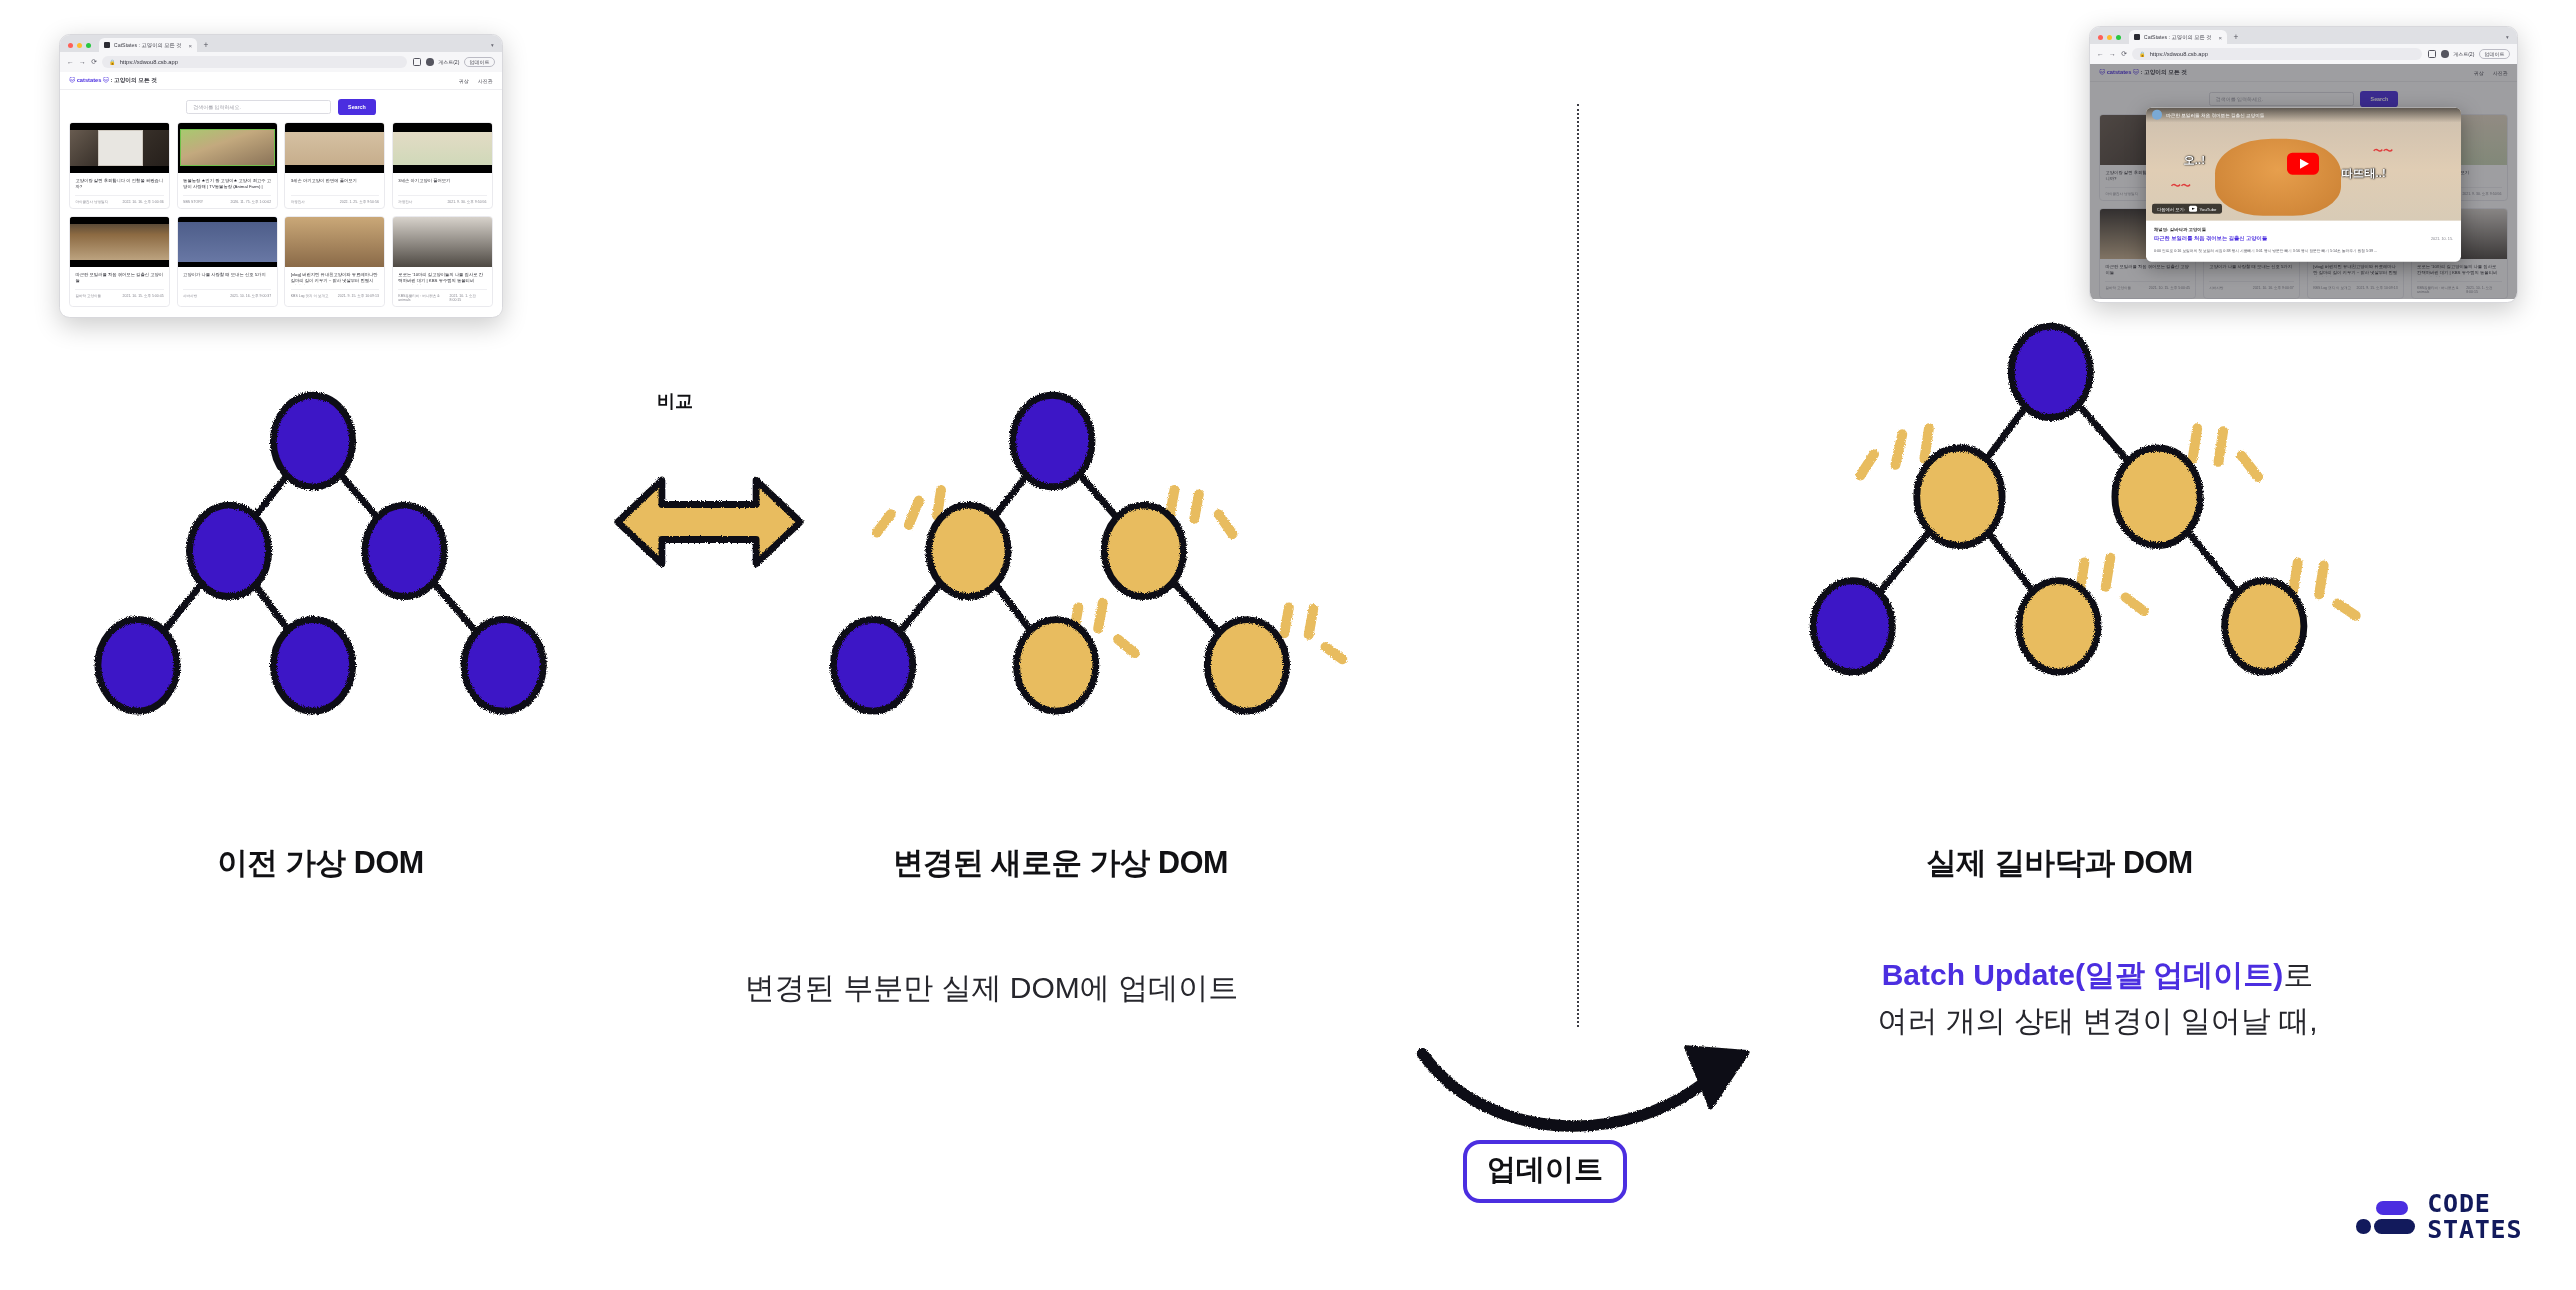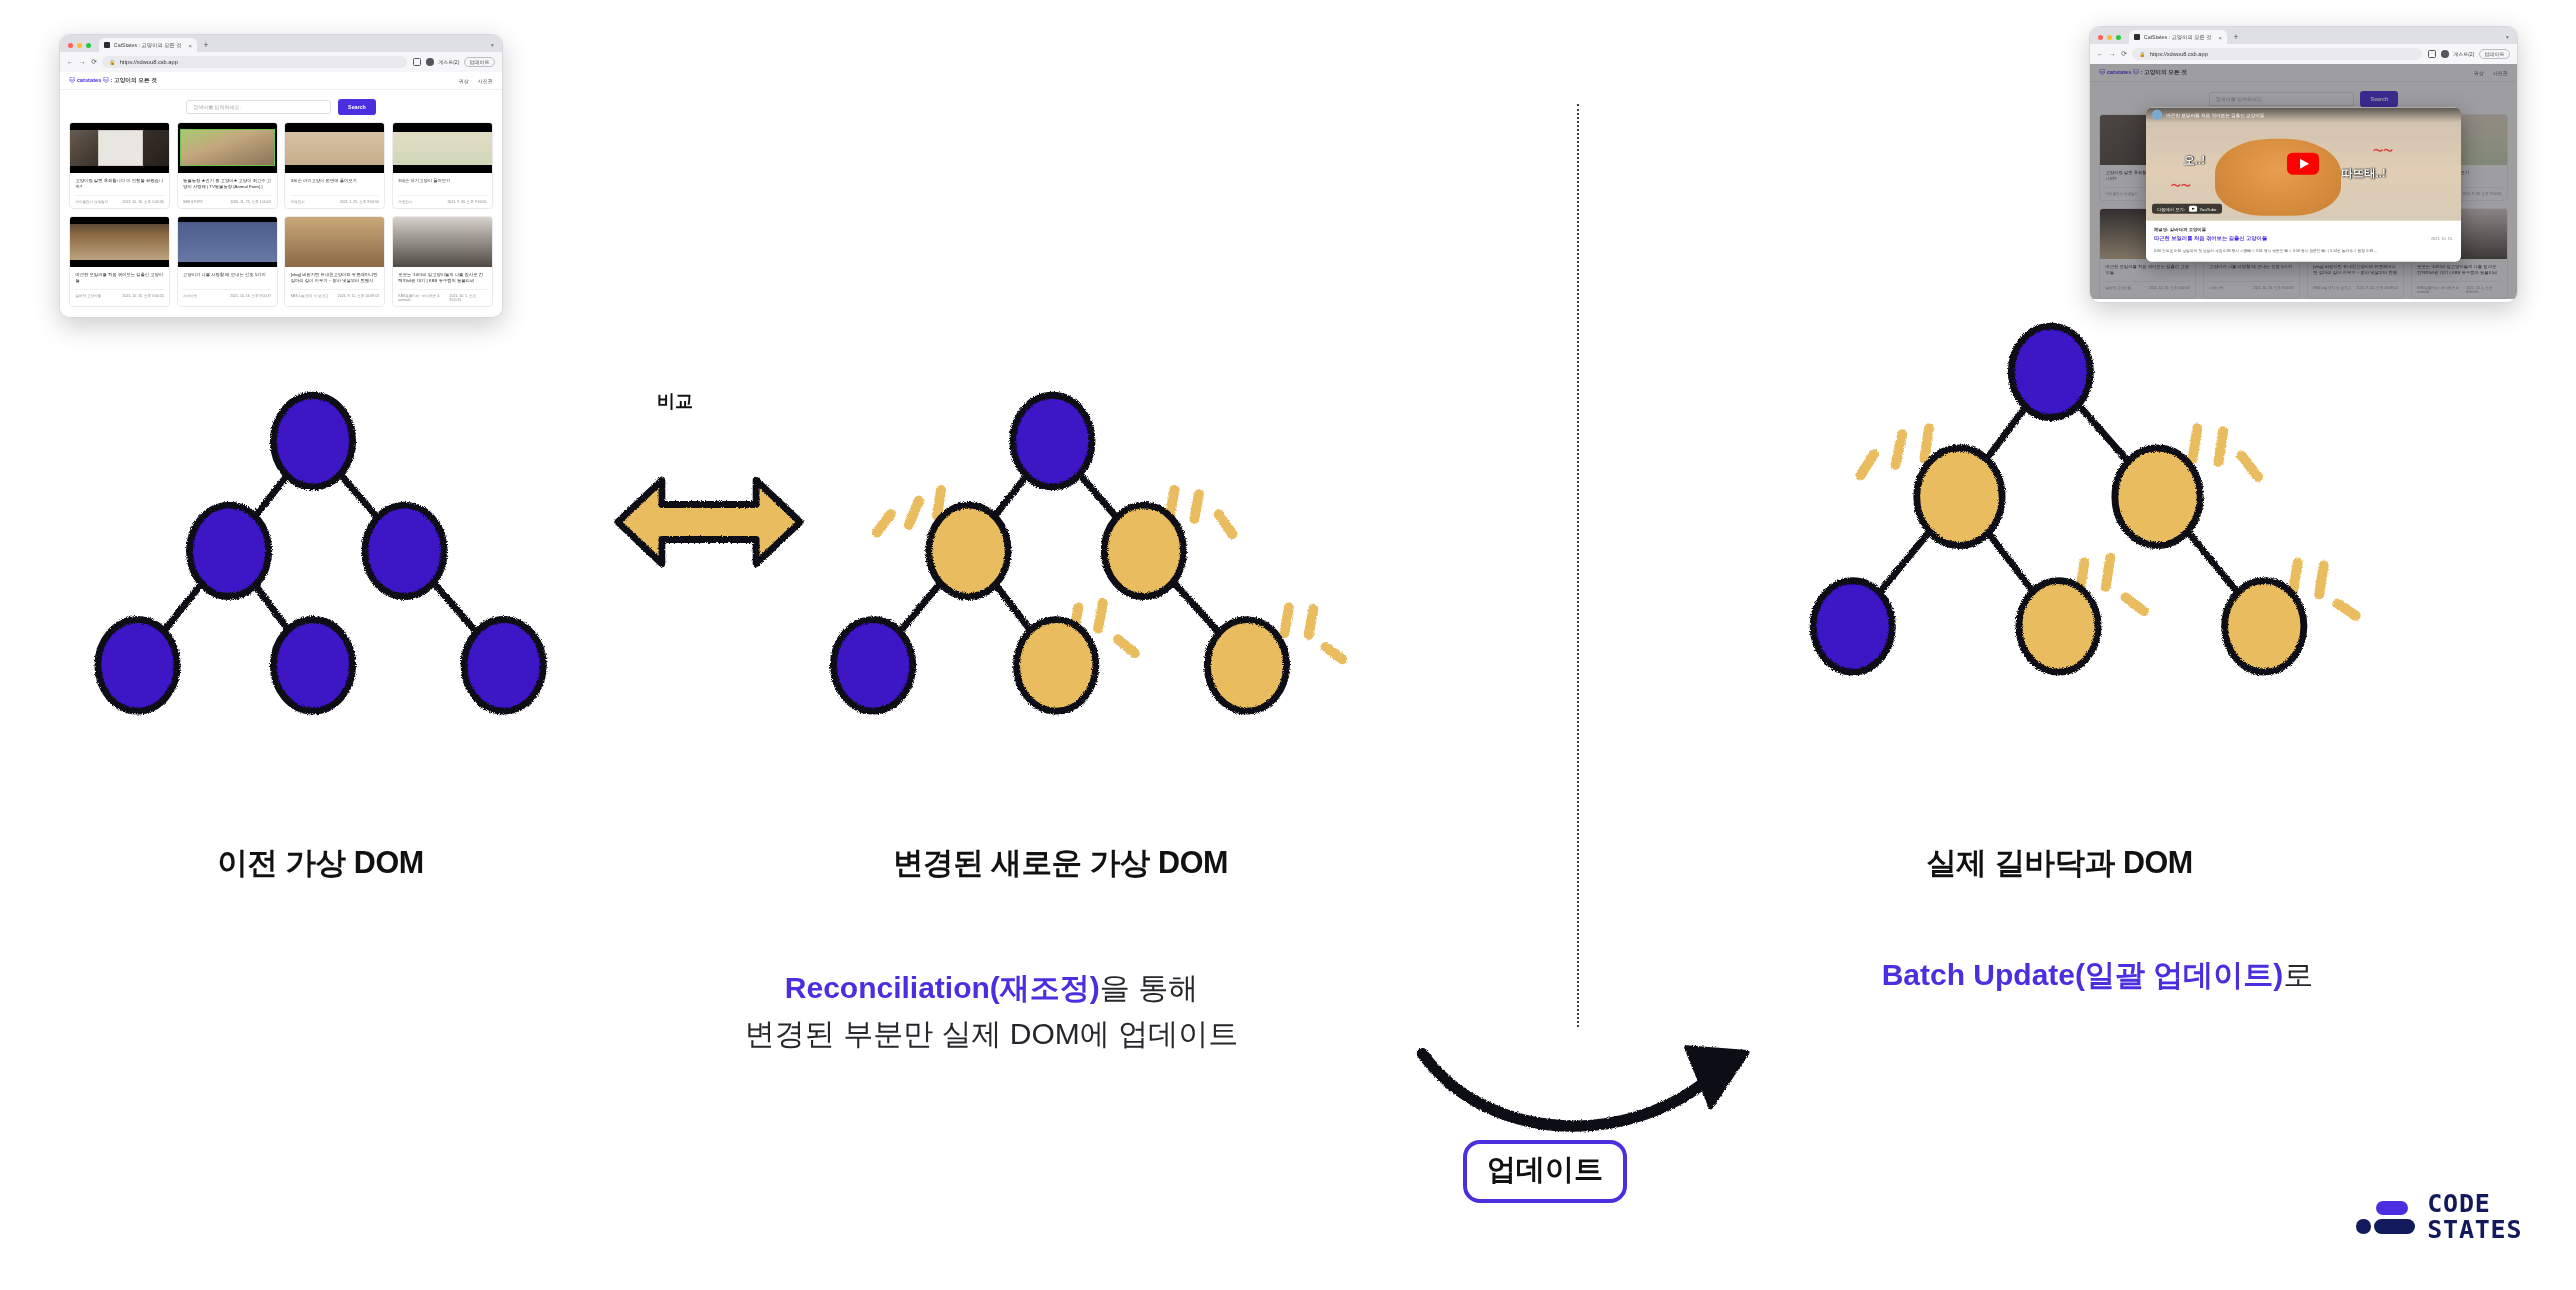--- a/index.html
+++ b/index.html
@@ -705,37 +705,37 @@
       <ellipse cx="540" cy="232" rx="56" ry="64" fill="#e8bc5e" stroke="#111114" stroke-width="9"></ellipse>
       <ellipse cx="140" cy="402" rx="52" ry="60" fill="#3d12c6" stroke="#111114" stroke-width="9"></ellipse>
       <ellipse cx="410" cy="402" rx="52" ry="60" fill="#e8bc5e" stroke="#111114" stroke-width="9"></ellipse>
       <ellipse cx="680" cy="402" rx="52" ry="60" fill="#e8bc5e" stroke="#111114" stroke-width="9"></ellipse>
     </g>
   </svg>
 </div>
 <div class="tree-label" style="left:1739px; top:843px; width:641px;">실제 길바닥과 DOM</div>
 
 <div class="caption" style="left:534px; top:965px; width:915px;">
-  <span class="hl hl-line"><span class="hl">Reconciliation(재조정)</span><span style="color:#26262c;font-weight:normal;">을 통해</span></span>
   <span style="display:block;">변경된 부분만 실제 DOM에 업데이트</span>
 </div>
 
 <div class="tree" style="left:1418px; top:1014px; width:366px; height:145px;">
   <svg width="366" height="145" viewBox="0 0 480 190">
     <g filter="url(#rough2)">
       <path d="M 6 52 C 90 170, 280 178, 392 76" fill="none" stroke="#111114" stroke-width="15" stroke-linecap="round"></path>
       <path d="M 352 44 L 432 50 L 384 122 Z" fill="#111114" stroke="#111114" stroke-width="6" stroke-linejoin="round"></path>
     </g>
   </svg>
 </div>
 
 <div class="badge" style="left:1463px; top:1140px;">업데이트</div>
 
 <div class="caption" style="left:1716px; top:952px; width:763px;">
   <span class="hl-line"><span class="hl">Batch Update(일괄 업데이트)</span><span style="color:#26262c;">로</span></span>
+  <span style="display:block;">여러 개의 상태 변경이 일어날 때,</span>
 </div>
 
 <div class="logo" style="left:2356px; top:1191px;">
   <div class="logo-mark">
     <span class="logo-pill-top"></span>
     <span class="logo-dot"></span>
     <span class="logo-pill-bottom"></span>
   </div>
   <div class="logo-text">
     <div>CODE</div>

